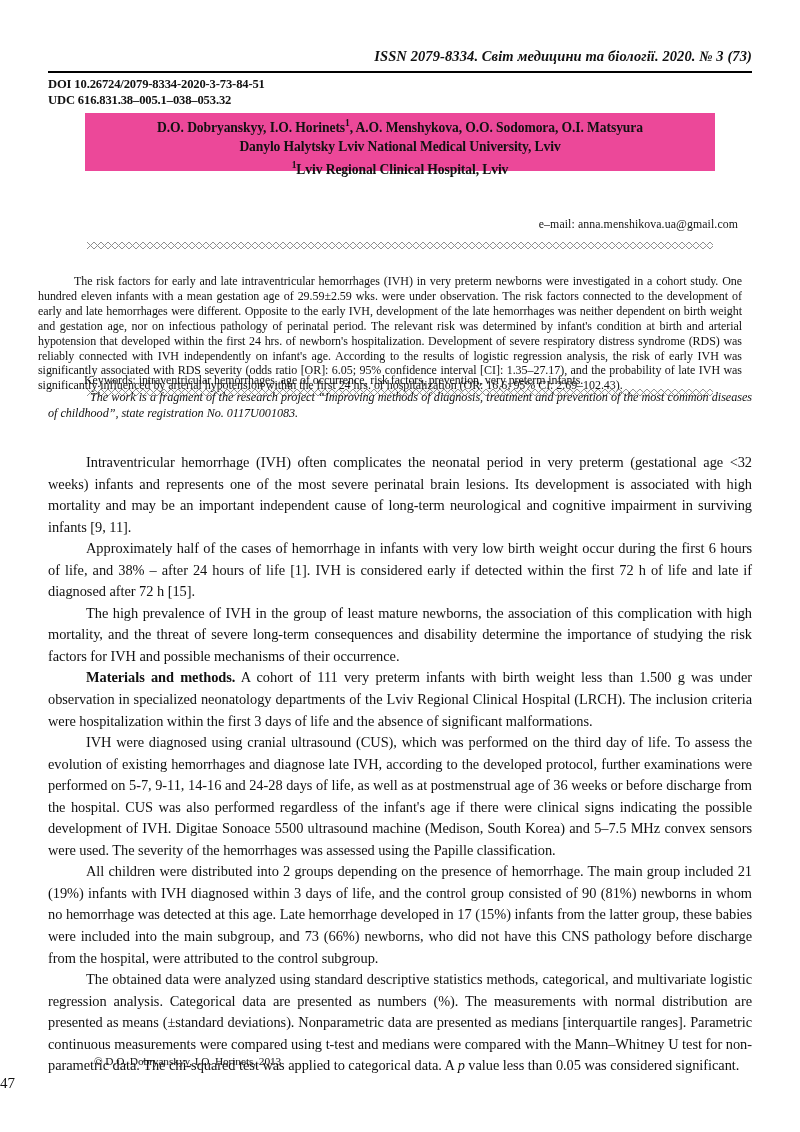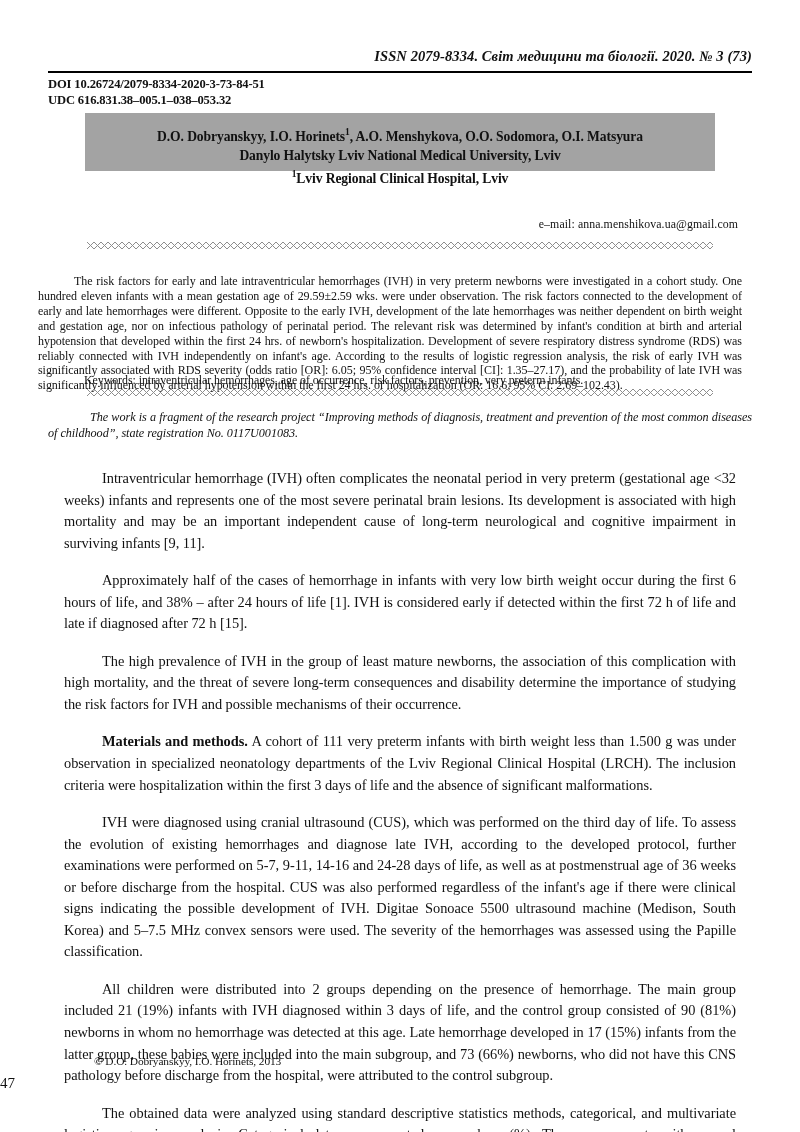--- a/index.html
+++ b/index.html
@@ -59,26 +59,26 @@
     letter-spacing: -0.15px;
   }
 
   
   .author-band {
     position: absolute;
     left: 85px;
     top: 113px;
     width: 630px;
     height: 58px;
-    background: #a3a3a3;
+    background: #ec4899;
     text-align: center;
     font-weight: 700;
     font-size: 13.6px;
     line-height: 19.2px;
-    padding-top: 10px;
+    padding-top: 1px;
     box-sizing: border-box;
     letter-spacing: -0.1px;
   }
   .author-band sup { font-size: 9.5px; vertical-align: super; }
 
   
   .article-title {
     position: absolute;
     left: 60px;
     top: 180px;
@@ -140,21 +140,21 @@
     text-align: justify;
     letter-spacing: -0.05px;
   }
   .kw-line .indent { display: inline-block; width: 36px; }
   .kw-line b { font-weight: 400; }
 
   
   .project-note {
     position: absolute;
     left: 48px;
-    top: 409px;
+    top: 389px;
     width: 704px;
     font-style: italic;
     font-size: 12.2px;
     line-height: 16.2px;
     text-align: justify;
     letter-spacing: -0.05px;
   }
   .project-note .indent { display: inline-block; width: 42px; }
 
   
@@ -163,21 +163,21 @@
     left: 48px;
     top: 452px;
     width: 704px;
     font-size: 14.4px;
     line-height: 21.55px;
     text-align: justify;
     text-justify: inter-word;
     letter-spacing: -0.05px;
   }
   .body-text p {
-    margin: 16px;
+    margin: 0;
     text-indent: 38px;
   }
   .body-text p b { font-weight: 700; }
   .body-text p i { font-style: italic; }
 
   
   .copyright {
     position: absolute;
     left: 94px;
     top: 1055px;

